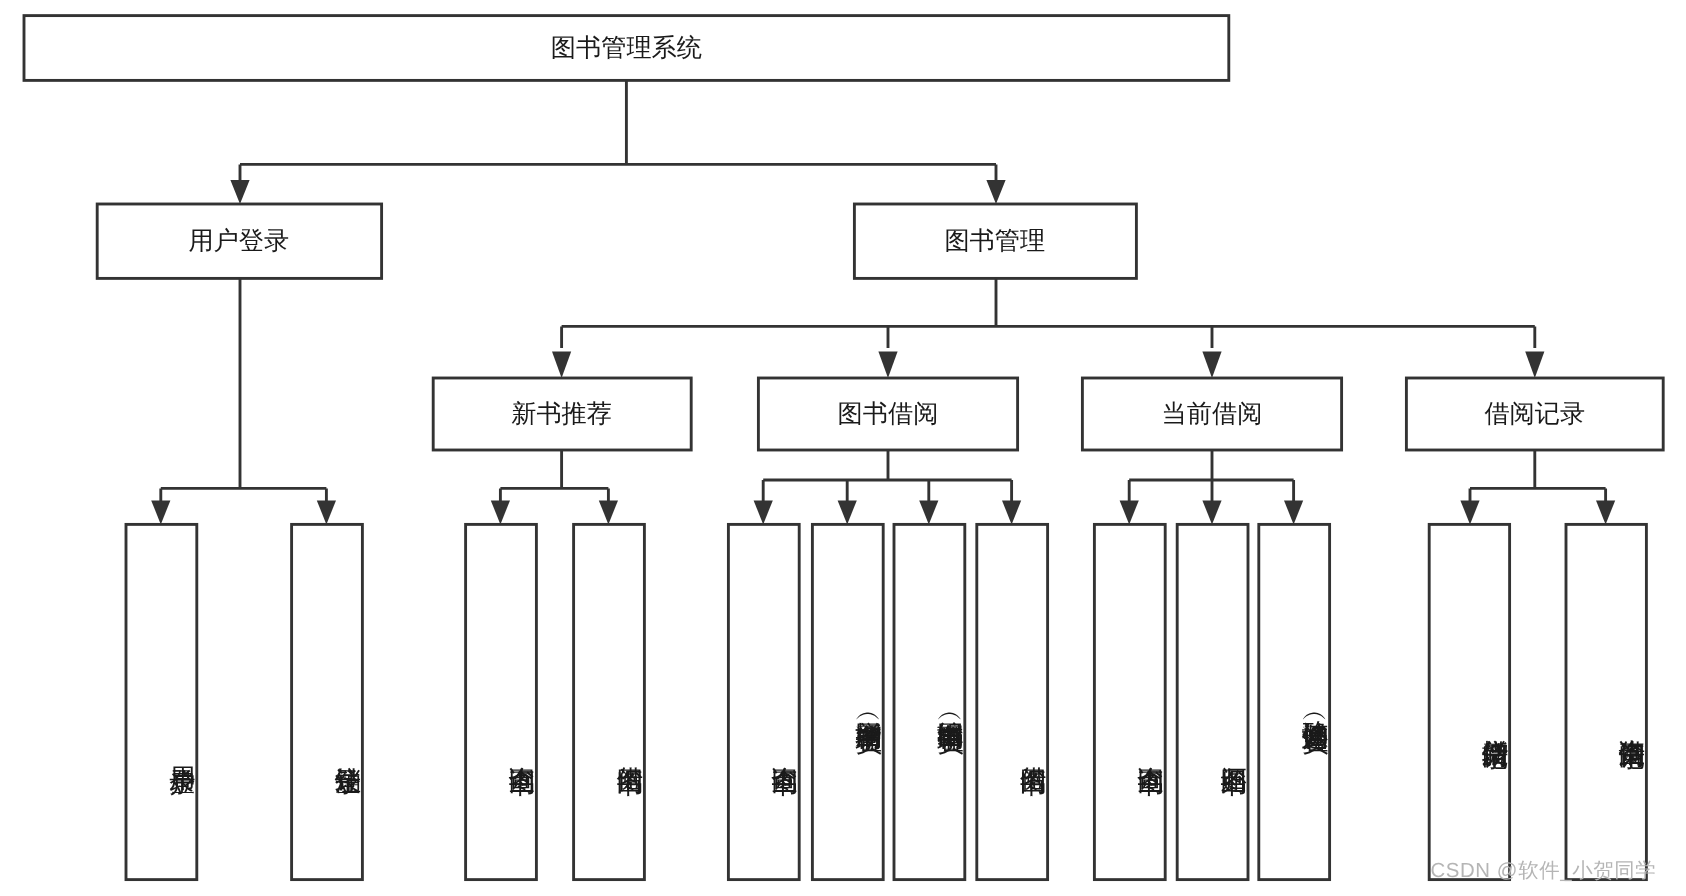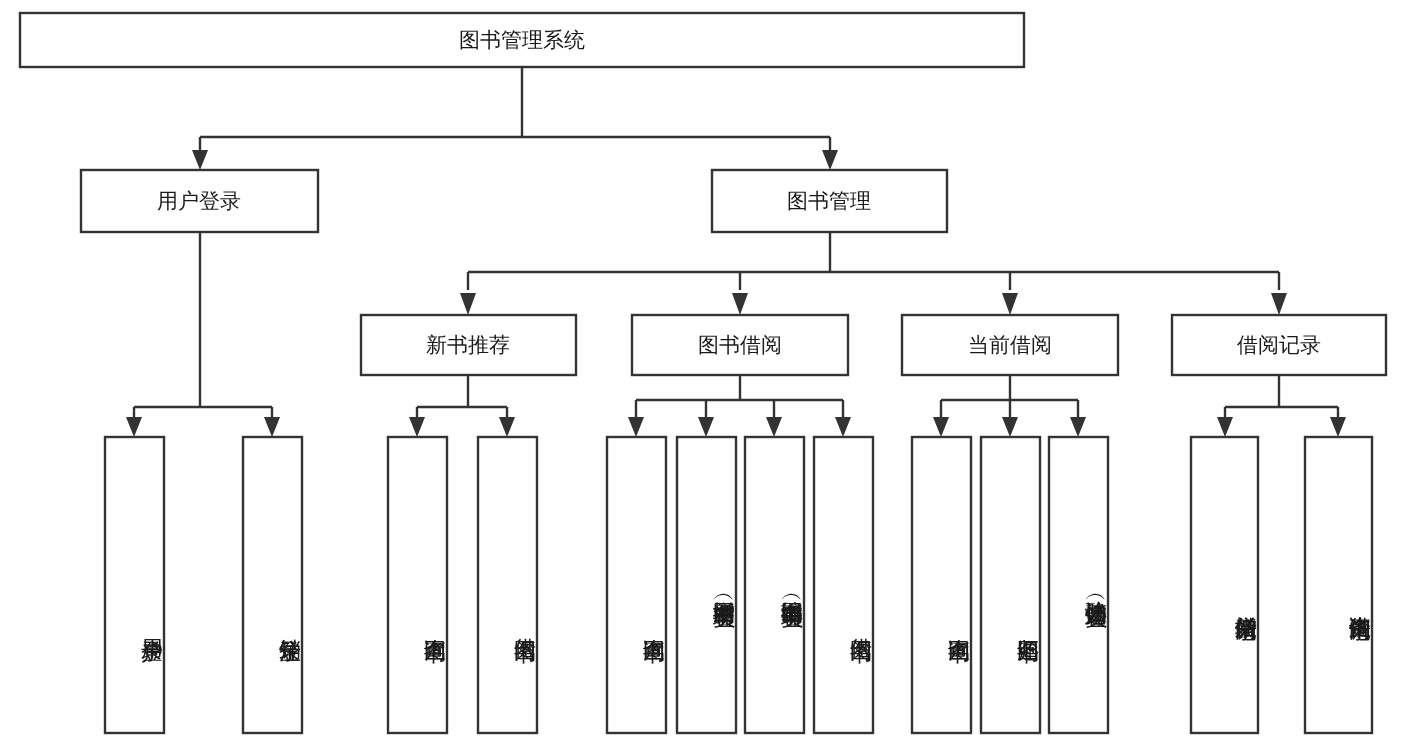--- a/index.html
+++ b/index.html
@@ -170,14 +170,15 @@
   <div class="node-label-v" style="left:745px; top:443px; width:59px; height:288px;">编辑图书（管理员）</div>
   <div class="node-label-v" style="left:814px; top:515px; width:59px; height:215px;">借阅图书</div>
 
   <div class="node-label-v" style="left:912px; top:515px; width:59px; height:215px;">查询图书</div>
   <div class="node-label-v" style="left:981px; top:515px; width:59px; height:215px;">归还图书</div>
   <div class="node-label-v" style="left:1049px; top:443px; width:59px; height:288px;">确认归还（管理员）</div>
 
   <div class="node-label-v" style="left:1191px; top:473px; width:67px; height:255px;">新增借阅记录</div>
   <div class="node-label-v" style="left:1305px; top:473px; width:67px; height:255px;">查询借阅记录</div>
 
+  <div class="watermark" style="left:1192px; top:714px;">CSDN @软件_小贺同学</div>
 
 </div>
 
 </body></html>

